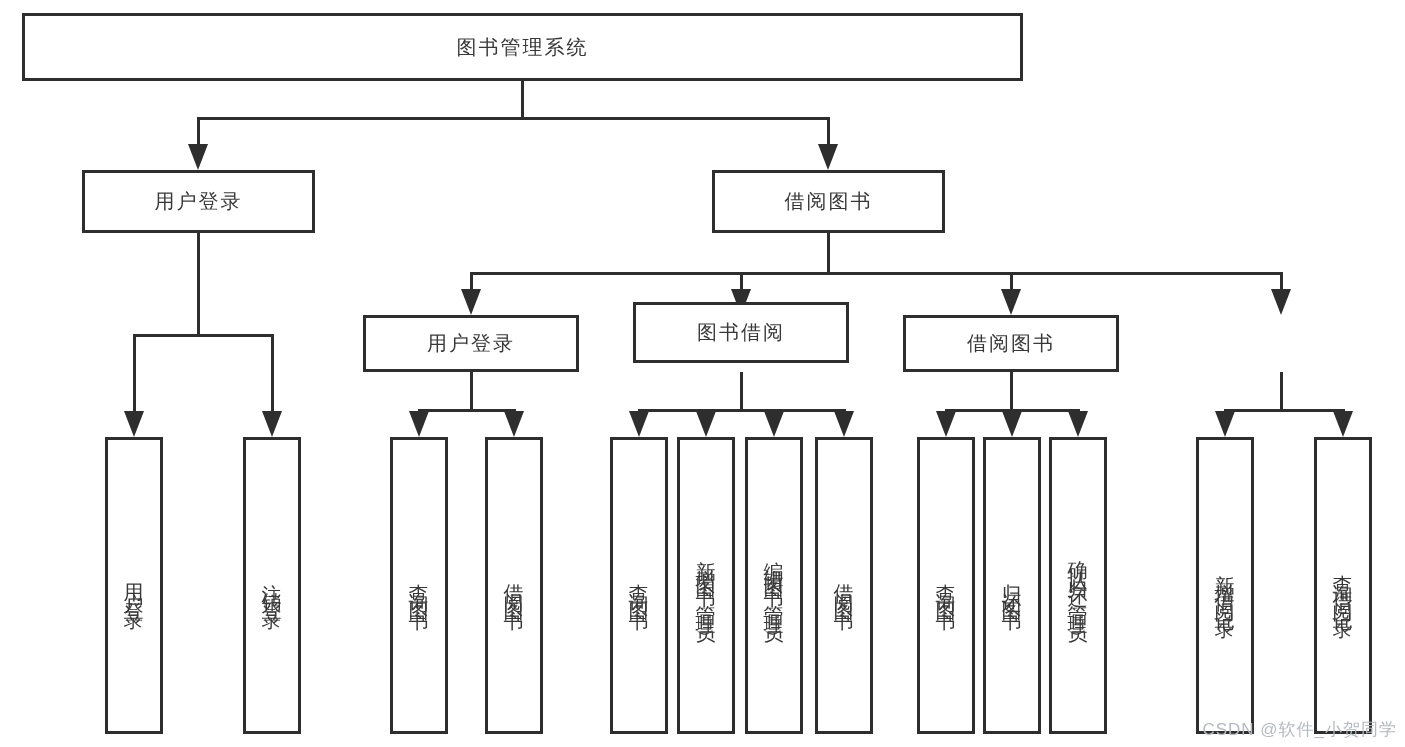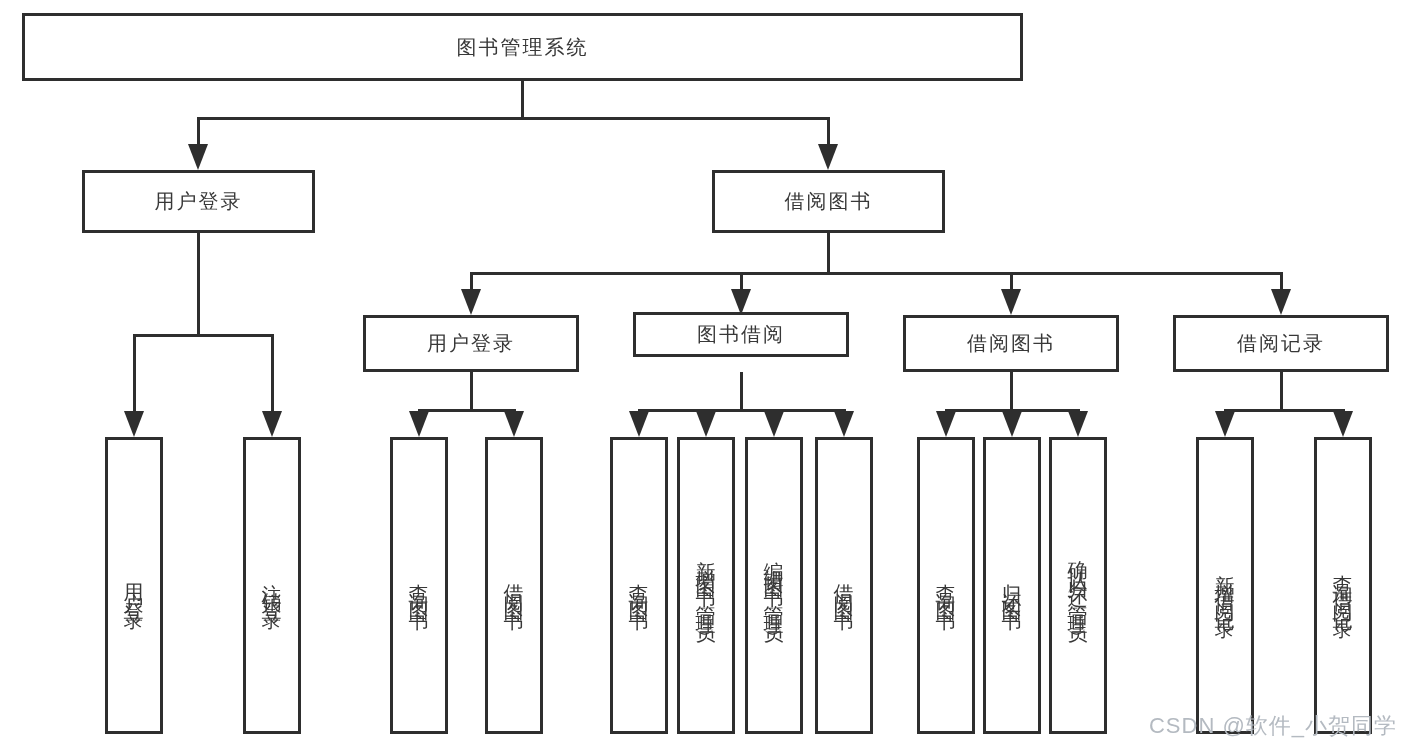--- a/index.html
+++ b/index.html
@@ -51,21 +51,21 @@
     width:0;height:0;
     border-left:10px solid transparent;
     border-right:10px solid transparent;
     border-top:26px solid var(--line);
     z-index:1;
   }
   #watermark{
     position:absolute;
     right:8px;
     bottom:6px;
-    font-size:22px;
+    font-size:17px;
     color:var(--wm);
     z-index:10;
     pointer-events:none;
     letter-spacing:1px;
   }
 </style>
 </head>
 <body>
 
 <div id="stage">
@@ -77,28 +77,25 @@
   <div class="hbox" style="left:82px;top:170px;width:233px;height:63px">
     <span class="lbl">用户登录</span>
   </div>
   <div class="hbox" style="left:712px;top:170px;width:233px;height:63px">
     <span class="lbl">借阅图书</span>
   </div>
 
   <div class="hbox" style="left:363px;top:315px;width:216px;height:57px">
     <span class="lbl">用户登录</span>
   </div>
-  <div class="hbox" style="left:633px;top:312px;width:216px;height:45px">
+  <div class="hbox" style="left:633px;top:302px;width:216px;height:61px">
     <span class="lbl">图书借阅</span>
   </div>
   <div class="hbox" style="left:903px;top:315px;width:216px;height:57px">
     <span class="lbl">借阅图书</span>
-  </div>
-  <div class="hbox" style="left:1173px;top:315px;width:216px;height:57px">
-    <span class="lbl">借阅记录</span>
   </div>
 
   <div class="vbox" style="left:105px;top:437px;width:58px;height:297px">
     <span class="vlbl">用户登录</span>
   </div>
   <div class="vbox" style="left:243px;top:437px;width:58px;height:297px">
     <span class="vlbl">注销登录</span>
   </div>
 
   <div class="vbox" style="left:390px;top:437px;width:58px;height:297px">

